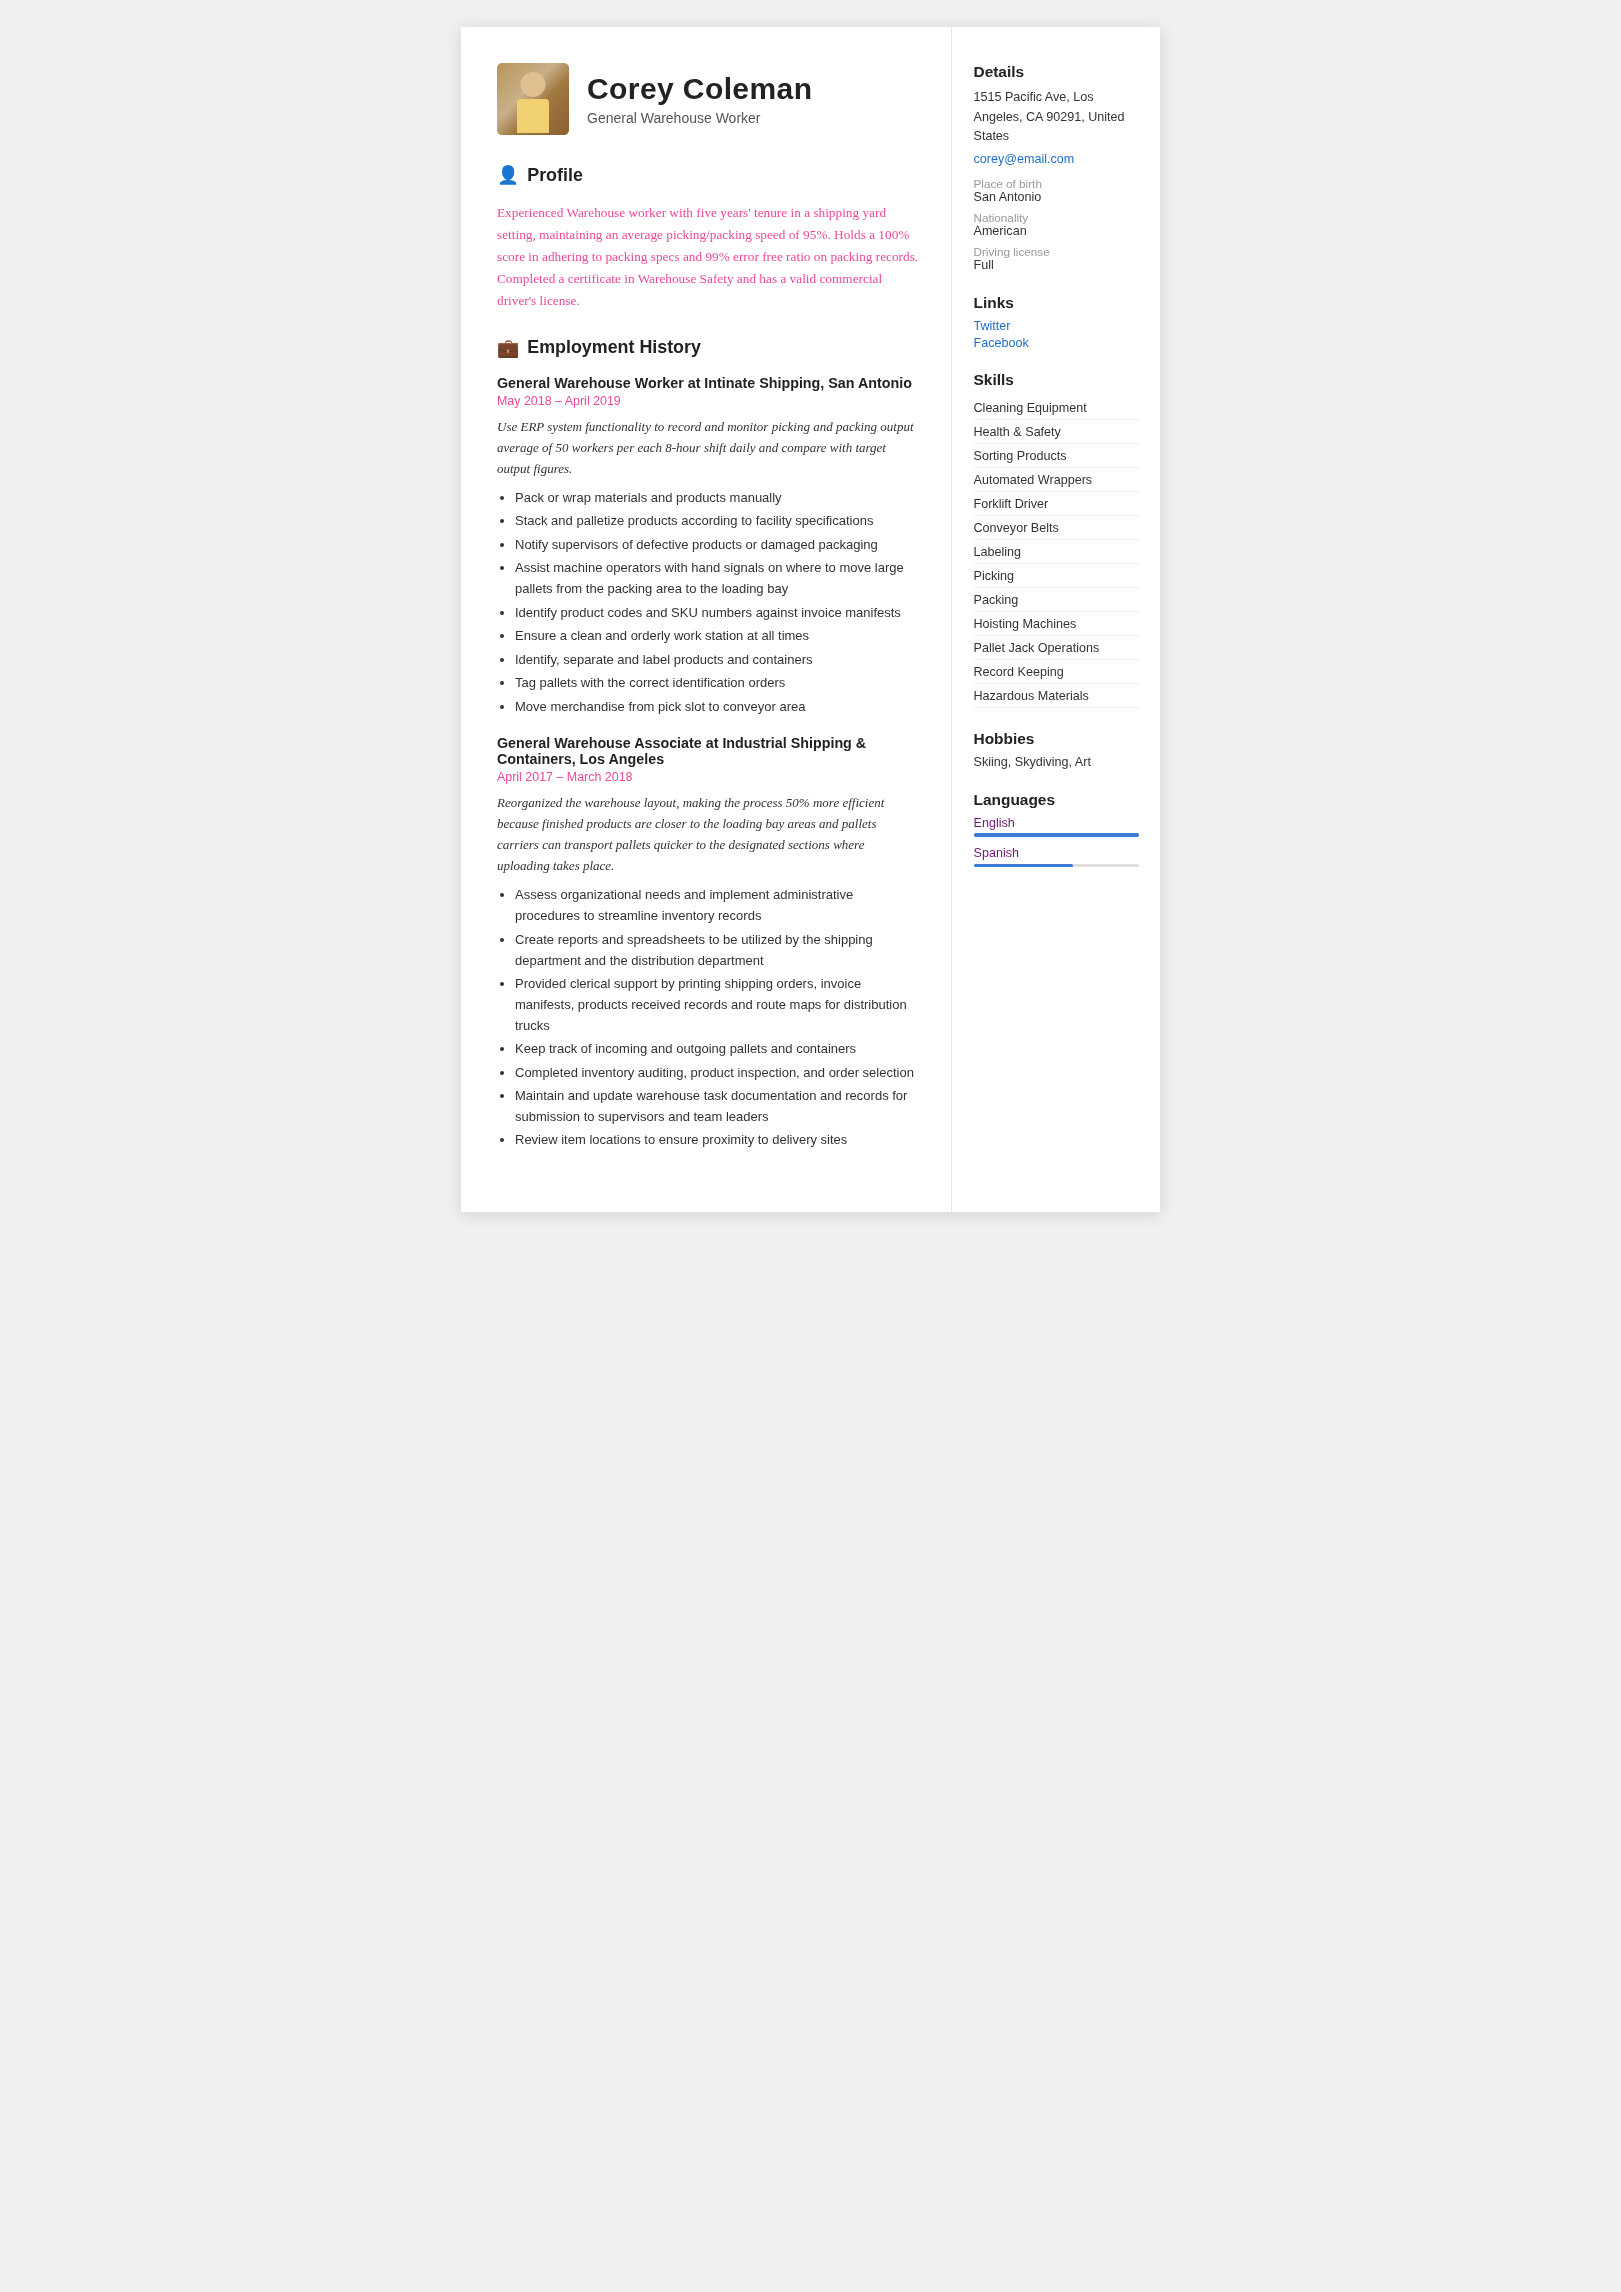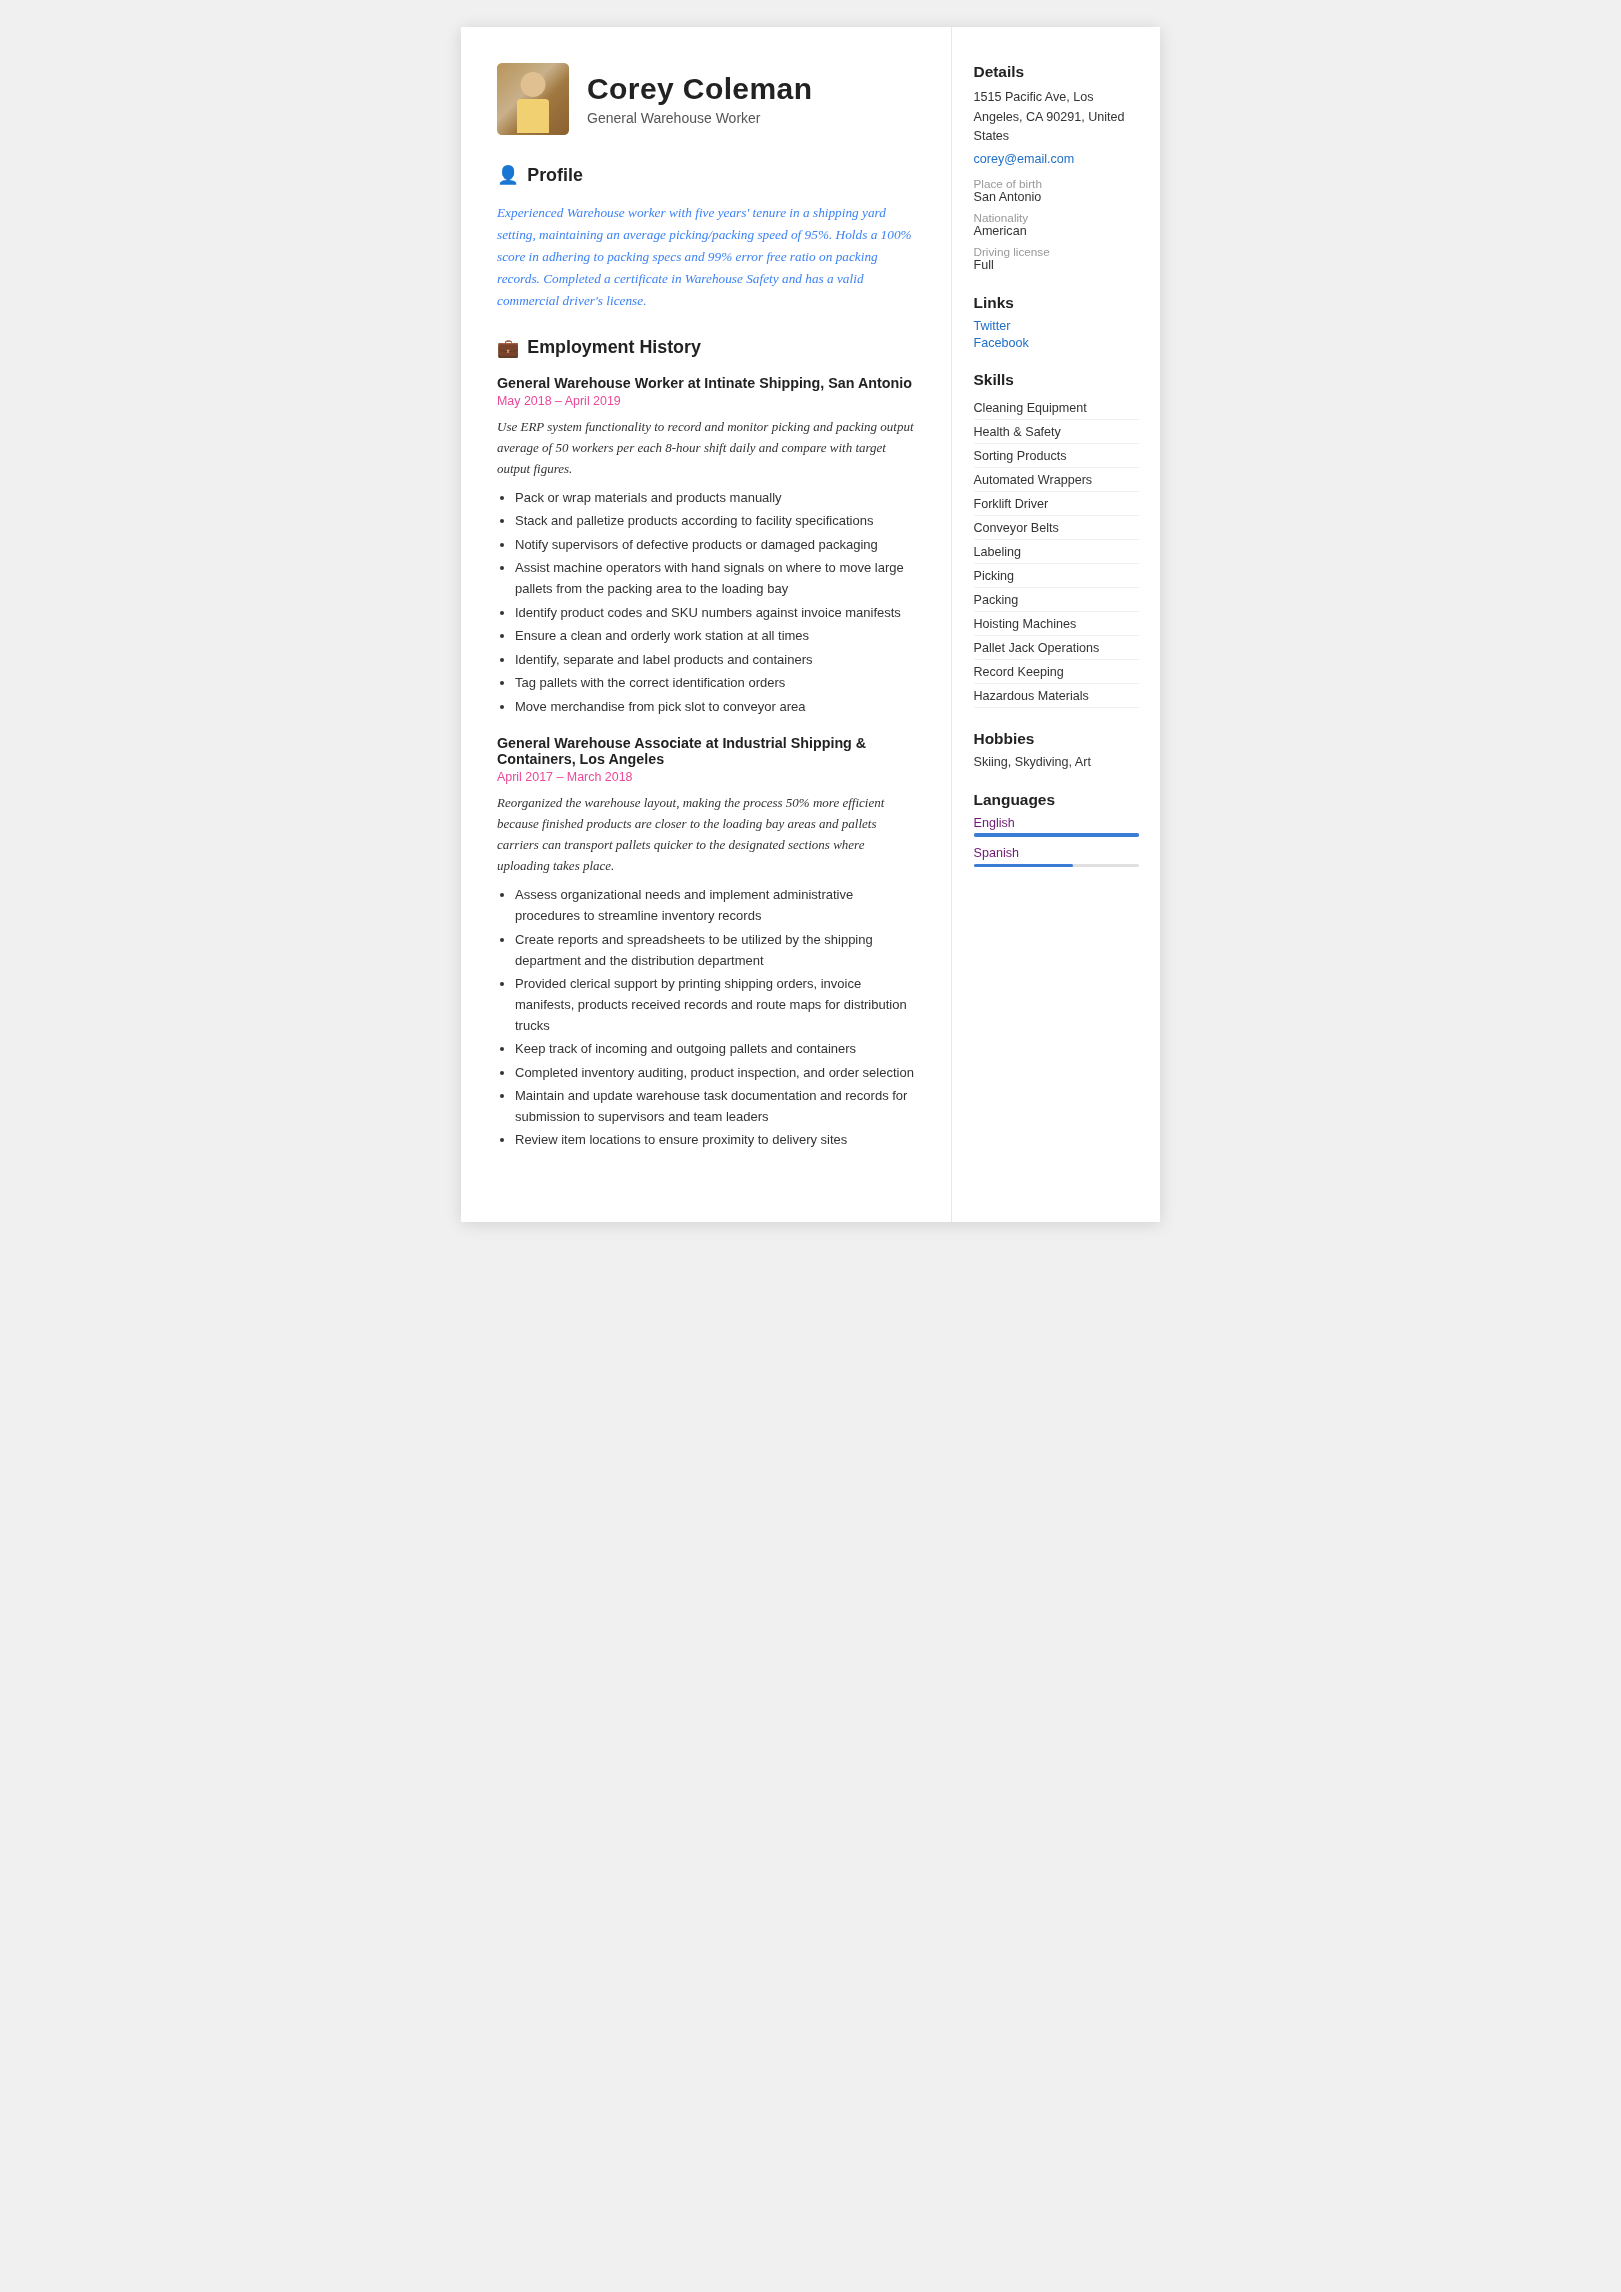--- a/index.html
+++ b/index.html
@@ -16,21 +16,21 @@
       background: #fff;
       width: 699px;
       min-height: 967px;
       box-shadow: 0 1.8px 16px rgba(0,0,0,0.13);
       display: flex;
       flex-direction: row;
     }
     
     .main-col {
       flex: 1 1 0;
-      padding: 36px 32px 46px 36px;
+      padding: 36px 32px 36px 36px;
       border-right: 0.9px solid #e8e8e8;
     }
     
     .header-section {
       display: flex;
       align-items: center;
       margin-bottom: 29px;
     }
     .avatar {
       width: 72px;
@@ -93,23 +93,22 @@
       font-family: 'Arial', sans-serif;
       margin-bottom: 10.7px;
       padding-bottom: 5.4px;
     }
     .section-icon {
       margin-right: 8px;
       font-size: 1em;
       color: #333;
     }
     .profile-text {
-      font-style: italic;
       font-size: 0.93em;
-      color: #3b82f6;
+      color: #ec4899;
       line-height: 1.65;
     }
     
     .job-title {
       font-weight: bold;
       font-size: 1.0em;
       color: #222;
       font-family: 'Arial', sans-serif;
       margin-bottom: 2.7px;
     }

